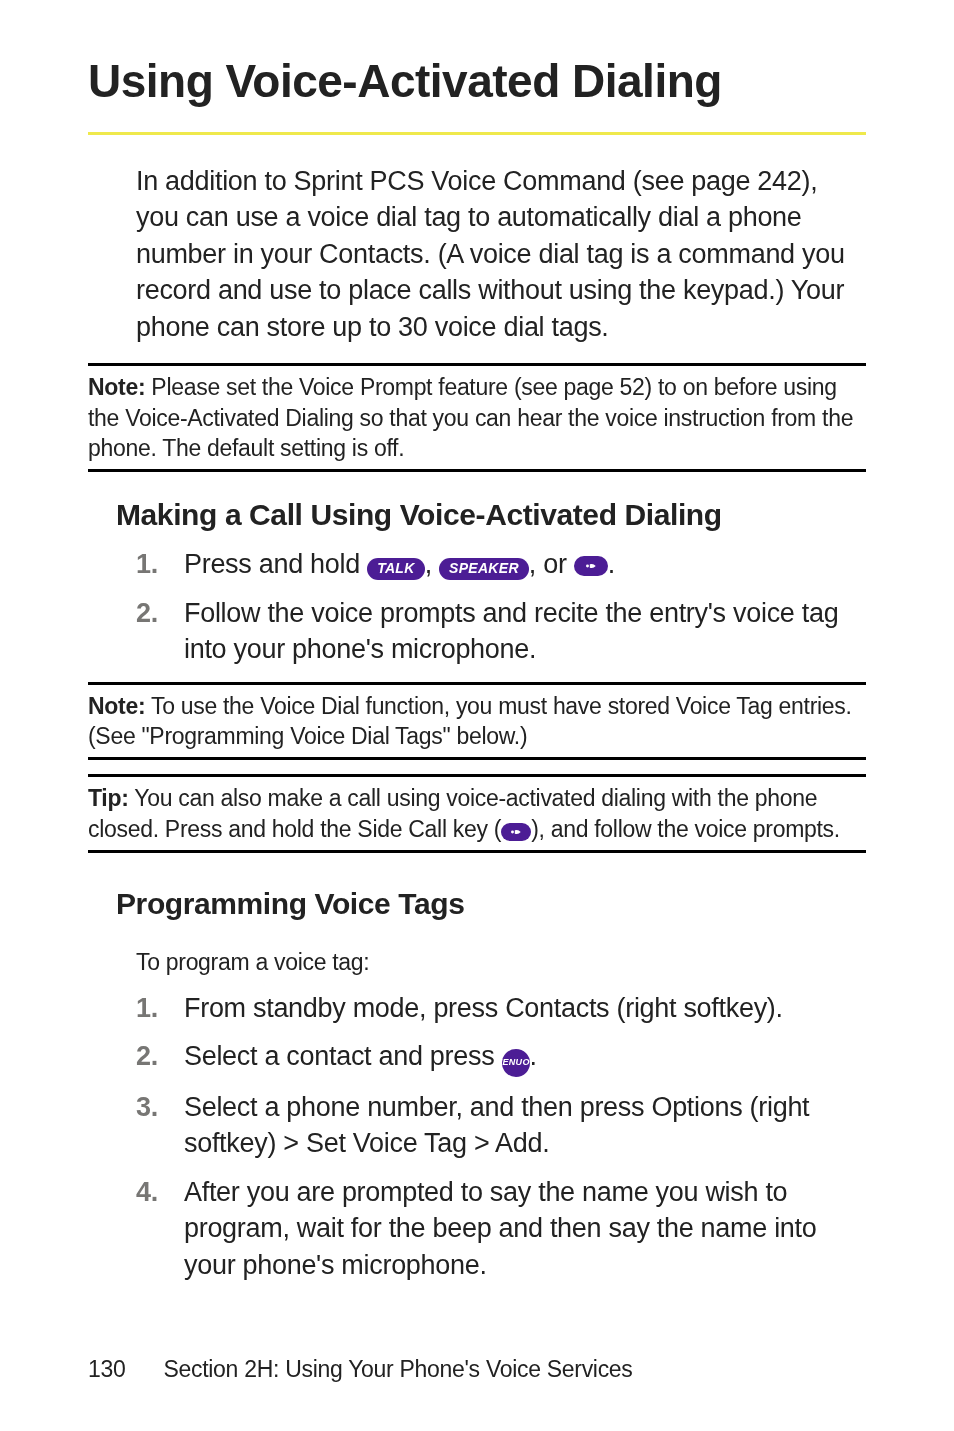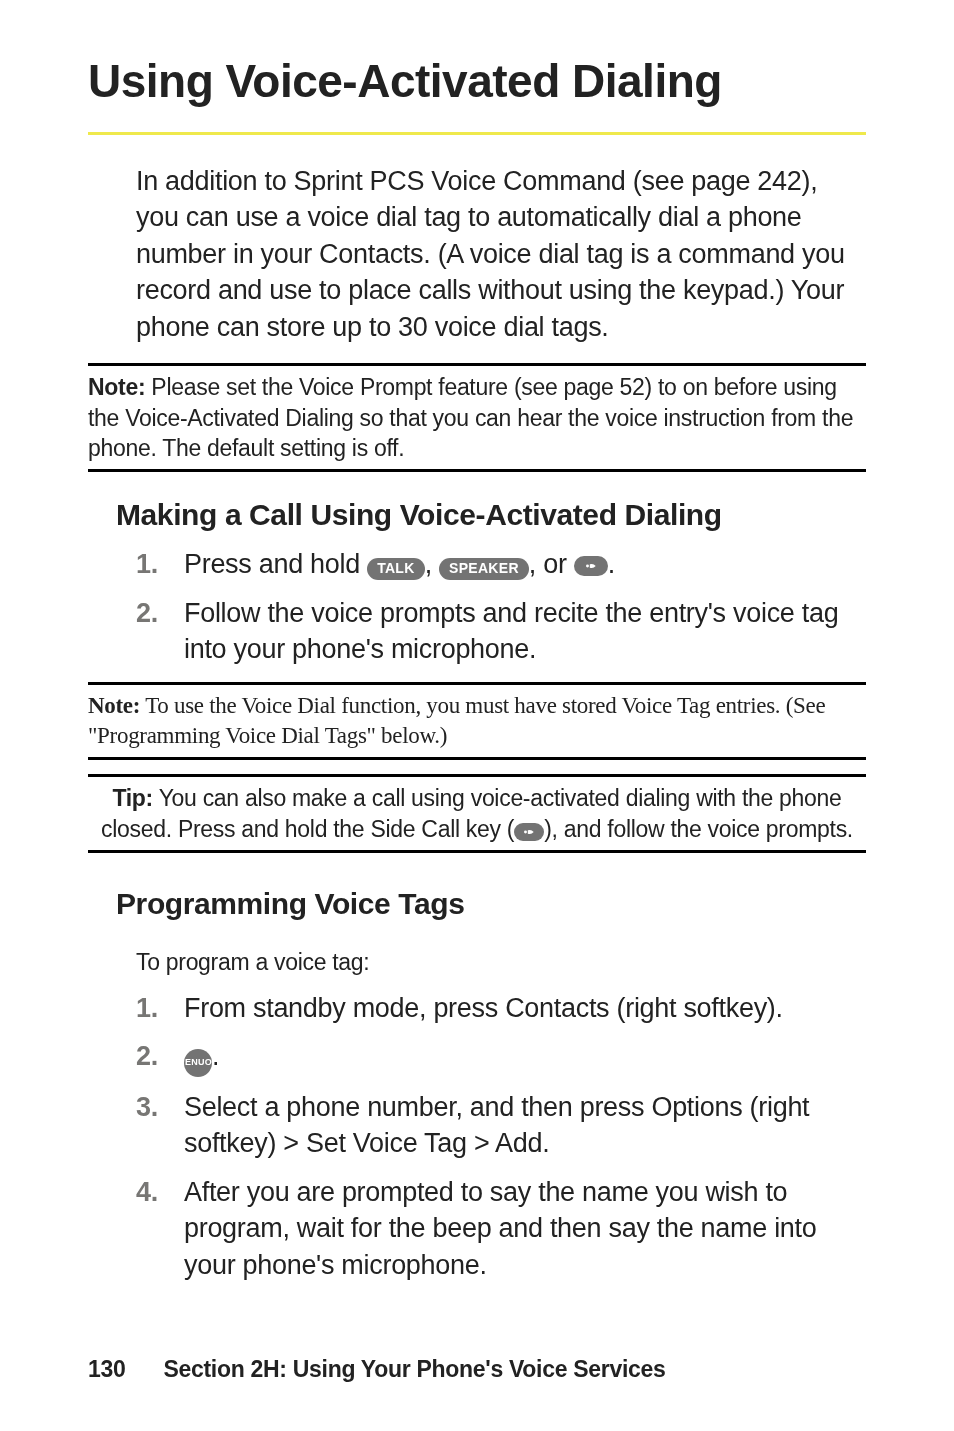--- a/index.html
+++ b/index.html
@@ -63,40 +63,41 @@
   ol li .num {
     font-weight: 700;
     color: #777674;
     min-width: 48px;
   }
   ol li .txt { flex: 1; }
   .pill {
     display: inline-flex;
     align-items: center;
     justify-content: center;
-    background: #737373;
+    background: #4c1d95;
     color: #fff;
     border-radius: 999px;
     font-size: 14px;
     font-weight: 700;
     height: 22px;
     padding: 0 10px;
     vertical-align: 0px;
     letter-spacing: 0.3px;
+    font-style: italic;
   }
   .pill.small { height: 20px; width: 34px; padding: 0; }
   .pill.small svg { width: 14px; height: 14px; }
   .pill.round { height: 28px; width: 28px; padding: 0; border-radius: 50%; font-size: 9px; line-height: 9px; text-align:center; }
   .bold { font-weight: 400; }
   .footer {
     position: absolute;
     bottom: 48px;
     left: 88px;
     font-size: 23px;
-    font-weight: 700;
+    font-weight: 400;
     letter-spacing: -0.3px;
   }
   .footer .pg { margin-right: 38px; }
 </style>
 </head>
 <body>
 
 <h1>Using Voice-Activated Dialing</h1>
 
 <p class="intro">In addition to Sprint PCS Voice Command (see page 242), you can use a voice dial tag to automatically dial a phone number in your Contacts. (A voice dial tag is a command you record and use to place calls without using the keypad.) Your phone can store up to 30 voice dial tags.</p>
@@ -118,25 +119,25 @@
           </svg>
         </span><span>.</span>
     </span>
   </li>
   <li>
     <span class="num">2.</span>
     <span class="txt">Follow the voice prompts and recite the entry's voice tag into your phone's microphone.</span>
   </li>
 </ol>
 
-<div class="note-block" style="margin-top:14px; margin-bottom:14px;font-family:Liberation Serif, serif;">
+<div class="note-block" style="margin-top:14px; margin-bottom:14px;">
   <span class="label">Note:</span><span> To use the Voice Dial function, you must have stored Voice Tag entries. (See "Programming Voice Dial Tags" below.)</span>
 </div>
 
-<div class="note-block" style="margin-bottom:34px;text-align:center;">
+<div class="note-block" style="margin-bottom:34px;">
   <span class="label">Tip:</span><span> You can also make a call using voice-activated dialing with the phone closed. Press and hold the Side Call key (</span><span class="pill small" style="height:18px;width:30px;vertical-align:-2px;">
       <svg viewBox="0 0 24 24" fill="#fff">
         <circle cx="6" cy="12" r="2.5"></circle>
         <path d="M10 9 Q16 7 20 12 Q16 17 10 15 Z"></path>
       </svg>
     </span><span>), and follow the voice prompts.</span>
 </div>
 
 <h2 class="pvt">Programming Voice Tags</h2>
 
@@ -145,21 +146,21 @@
 <ol>
   <li>
     <span class="num">1.</span>
     <span class="txt">
       <span>From standby mode, press </span><span class="bold">Contacts</span><span> (right softkey).</span>
     </span>
   </li>
   <li>
     <span class="num">2.</span>
     <span class="txt">
-      <span class="pill round">
+      <span>Select a contact and press </span><span class="pill round">
           <span style="display:block;">MENU</span>
           <span style="display:block;">OK</span>
         </span><span>.</span>
     </span>
   </li>
   <li>
     <span class="num">3.</span>
     <span class="txt">
       <span>Select a phone number, and then press </span><span class="bold">Options</span><span> (right softkey) </span><span class="bold">&gt; Set Voice Tag &gt; Add</span><span>.</span>
     </span>

